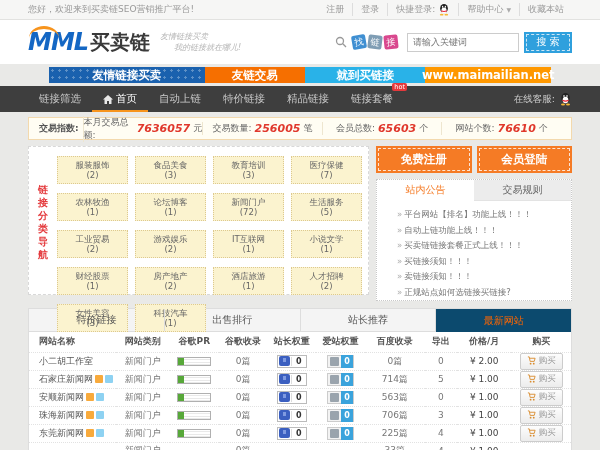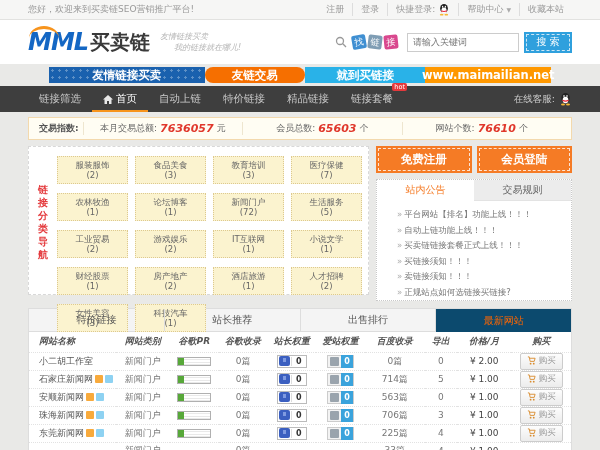--- a/index.html
+++ b/index.html
@@ -29,21 +29,21 @@
   .tile1 { background:#3f8fd2; transform:rotate(-10deg); }
   .tile2 { background:#7f9db4; transform:rotate(7deg); }
   .tile3 { background:#d9488e; transform:rotate(-6deg); }
   .search input { width:112px; height:19px; border:1px solid #ccc; font-size:9px; padding:0 5px; color:#777; outline:none; }
   .search-btn { width:48px; height:21px; background:#2fa0dd; border:none; color:#fff; font-size:10px; cursor:pointer; outline:1px dashed rgba(255,255,255,.75); outline-offset:-3px; }
 
   
   .banner { width:502px; margin:3px auto 0; height:16px; display:flex; }
   .banner-seg { display:flex; align-items:center; justify-content:center; color:#fff; font-size:11.5px; font-weight:bold; cursor:pointer; }
   .bseg1 { width:31%; background:#1a61ae; background-image:radial-gradient(rgba(255,255,255,.3) 1px, transparent 1.4px); background-size:7px 7px; }
-  .bseg2 { width:20%; background:#f66f00;border-radius:10px; }
+  .bseg2 { width:20%; background:#f66f00; }
   .bseg3 { width:24%; background:#29b2e8; }
   .bseg4 { width:25%; background:#ff9800; }
 
   
   .nav { background:#3e3e3e; height:26px; margin-top:3px; }
   .nav .inner { height:100%; display:flex; align-items:stretch; font-size:10.5px; color:#c9c9c9; }
   .nav-item { padding:0 11px; display:flex; align-items:center; gap:3px; position:relative; cursor:pointer; }
   .nav-item.active { color:#fff; box-shadow:inset 0 -2px 0 #f7941d; }
   .hot-badge { position:absolute; top:-3px; right:-3px; background:#e4393c; color:#fff; font-size:6.5px; line-height:8px; padding:0 2px; border-radius:2px; }
   .nav-right { margin-left:auto; display:flex; align-items:center; gap:4px; font-size:9.5px; color:#ccc; }
@@ -74,21 +74,21 @@
   .notice-list li { line-height:15.5px; white-space:nowrap; overflow:hidden; }
   .bullet { color:#aaa; margin-right:2px; }
 
   
   .table-box { margin-top:7px; background:#fff; border:1px solid #ddd; }
   .table-tabs { display:flex; height:23px; background:#f4f4f4; border-bottom:1px solid #ddd; font-size:10px; }
   .t-tab { flex:1; display:flex; align-items:center; justify-content:center; color:#555; border-right:1px solid #ddd; cursor:pointer; }
   .t-tab:last-child { border-right:none; }
   .t-tab.active { background:#0c4a6e; color:#f60; margin-bottom:-1px; }
   table { width:100%; border-collapse:collapse; font-size:9px; color:#777; }
-  th { height:20px; font-weight:bold; color:#555; font-size:9px; text-align:center;font-style:italic; }
+  th { height:20px; font-weight:bold; color:#555; font-size:9px; text-align:center; }
   th.cname, td.cname { text-align:left; padding-left:10px; }
   td { height:17px; text-align:center; border-top:1px dotted #e2e2e2; }
   td.cname { color:#555; }
   .nb { display:inline-block; width:8px; height:8px; border-radius:1px; margin-left:2px; vertical-align:-1px; }
   .nb1 { background:#f8aa3c; }
   .nb2 { background:#8ed2f2; }
   .prbar { display:inline-block; width:34px; height:9px; border:1px solid #b0b0b0; background:repeating-linear-gradient(#fff 0 1px, #e9e9e9 1px 2.5px); vertical-align:middle; }
   .prbar i { display:block; width:6px; height:100%; background:#57a839; }
   .wbadge { display:inline-flex; align-items:center; height:13px; border:1px solid #bbb; background:#fff; vertical-align:middle; }
   .wicon { width:11px; height:10px; margin:0 1px; border-radius:2px; background:radial-gradient(circle at 50% 40%, #7f9ae0 0 2px, #3b5fc0 2px); }
@@ -192,20 +192,25 @@
 </div>
 
 <div class="inner">
 
   <div class="stats">
     <span class="stats-title">交易指数:</span>
     <span class="stat">
       <span>本月交易总额:</span>
         <b class="stat-num">7636057</b>
         <span>元</span>
+    </span>
+    <span class="stat">
+      <span>交易数量:</span>
+        <b class="stat-num">256005</b>
+        <span>笔</span>
     </span>
     <span class="stat">
       <span>会员总数:</span>
         <b class="stat-num">65603</b>
         <span>个</span>
     </span>
     <span class="stat">
       <span>网站个数:</span>
         <b class="stat-num">76610</b>
         <span>个</span>
@@ -263,22 +268,22 @@
           <li><span class="bullet">»</span><a>卖链接须知！！！</a></li>
           <li><span class="bullet">»</span><a>正规站点如何选链接买链接?</a></li>
         </ul>
       </div>
     </div>
   </div>
 
   <div class="table-box">
     <div class="table-tabs">
       <div class="t-tab">特价链接</div>
+      <div class="t-tab">出售排行</div>
       <div class="t-tab">站长推荐</div>
-      <div class="t-tab">出售排行</div>
       <div class="t-tab active">最新网站</div>
     </div>
     <table>
       <thead>
         <tr>
           <th class="cname" style="width:16%">网站名称</th>
           <th style="width:10%">网站类别</th>
           <th style="width:9%">谷歌PR</th>
           <th style="width:9%">谷歌收录</th>
           <th style="width:9%">站长权重</th>

